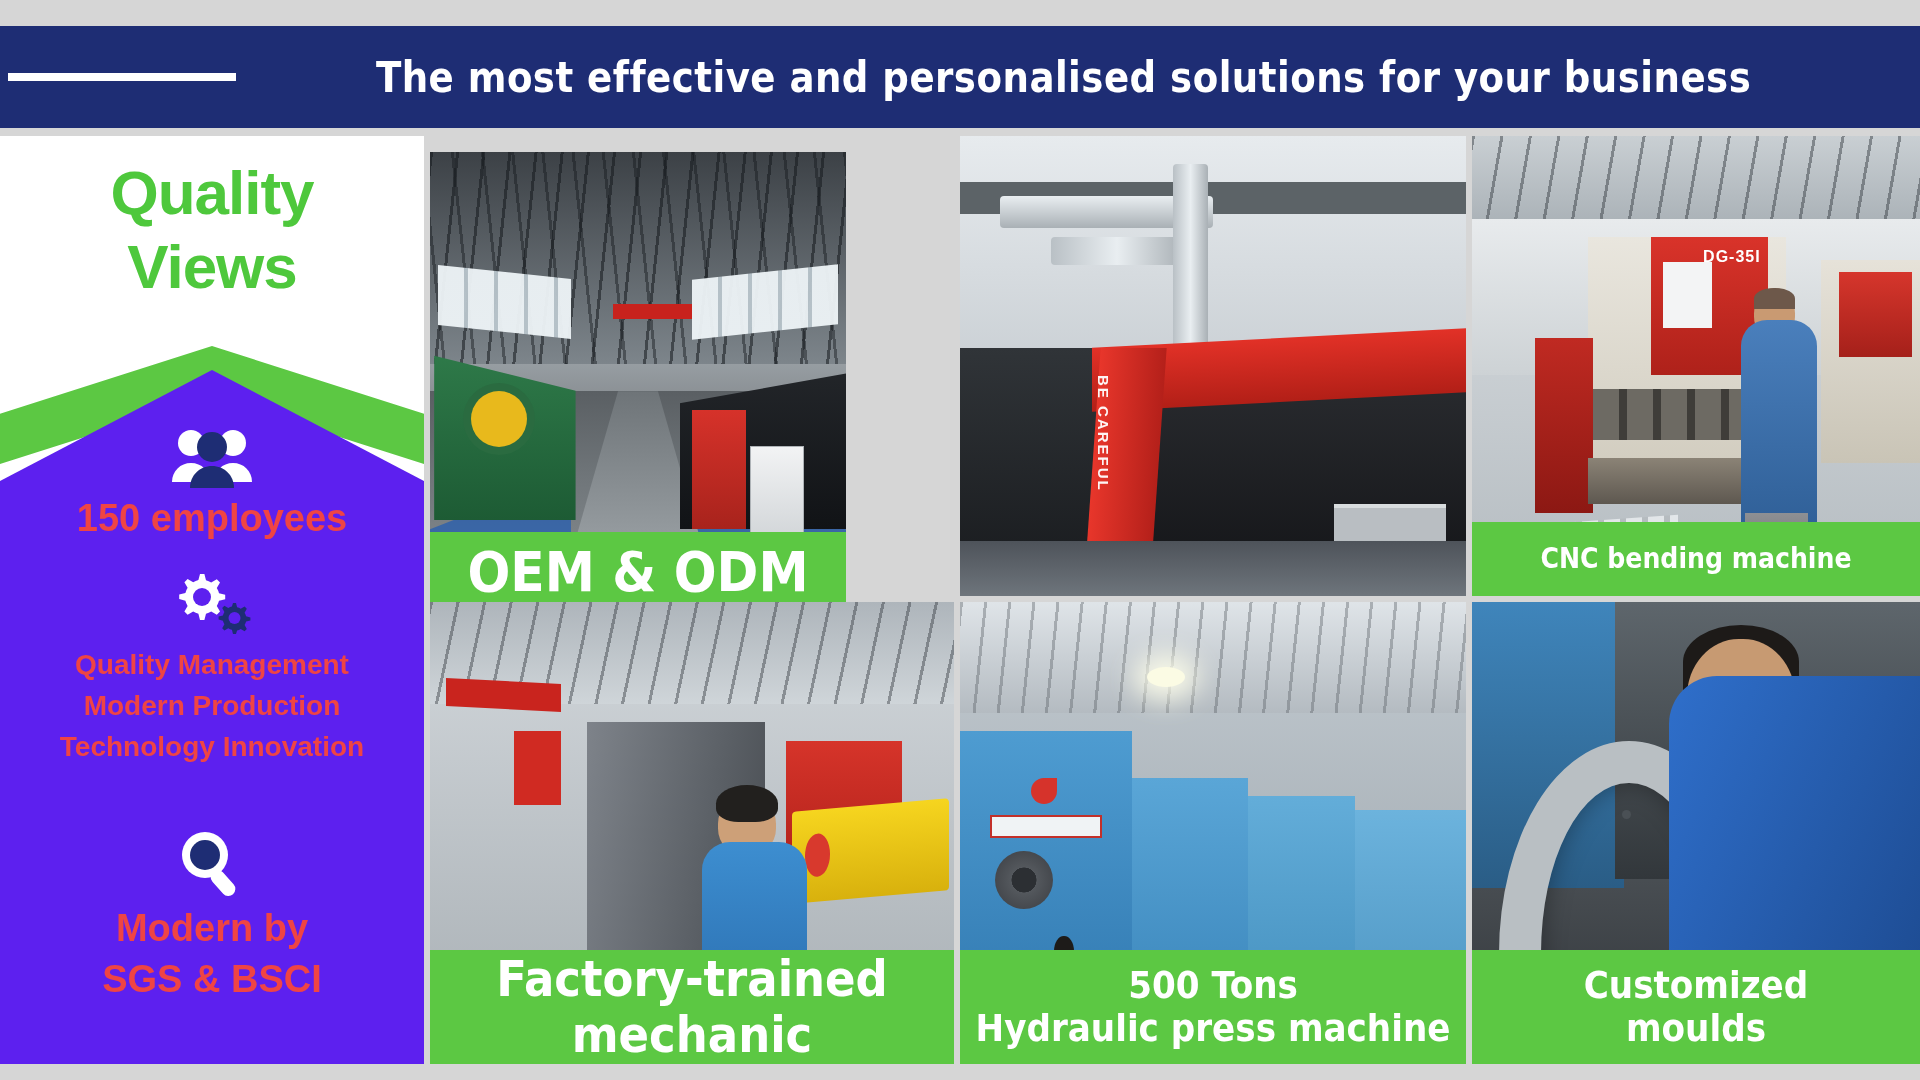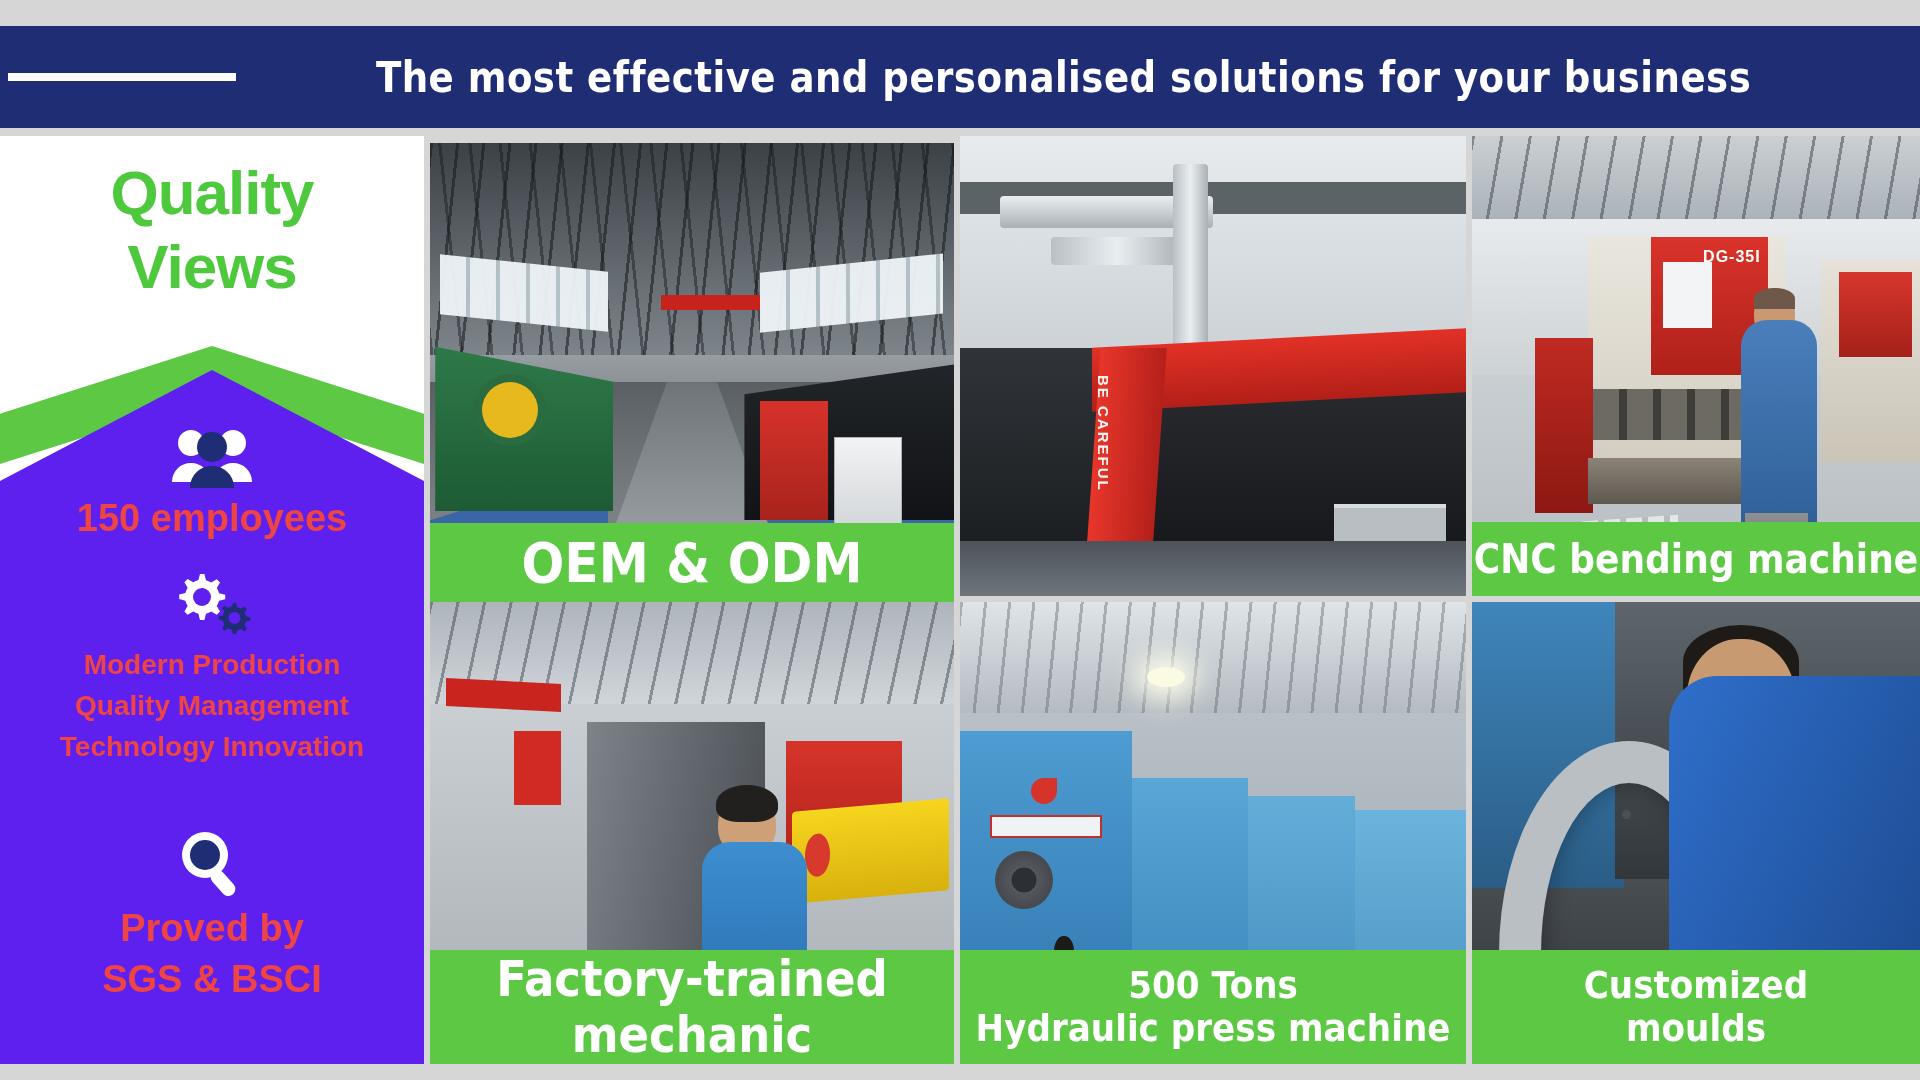--- a/index.html
+++ b/index.html
@@ -79,30 +79,30 @@
   .photo{ position:absolute; left:0; top:0; width:100%; height:100%; overflow:hidden; }
   .caption{
     position:absolute; left:0; bottom:0; width:100%;
     background:#5cc843; color:#ffffff;
     display:flex; align-items:center; justify-content:center;
     text-align:center; font-weight:bold; line-height:1.12;
     font-family:"Liberation Sans Narrow","DejaVu Sans Condensed","Liberation Sans",sans-serif;
   }
 
   
-  #card-oem   { left:0;    top:7px;   width:524px; height:460px; }
+  #card-oem   { left:0;    top:16px;   width:416px; height:460px; }
   #card-laser { left:530px;top:0;   width:506px; height:460px; }
   #card-bend  { left:1042px;top:0;  width:448px; height:460px; }
   #card-mech  { left:0;    top:466px;width:524px; height:462px; }
   #card-press { left:530px;top:466px;width:506px; height:462px; }
   #card-mould { left:1042px;top:466px;width:448px; height:462px; }
 
   #card-oem   .caption{ height:80px; font-size:56px; }
   #card-laser .caption{ height:74px; font-size:40px; }
-  #card-bend  .caption{ height:74px; font-size:40px; }
+  #card-bend  .caption{ height:74px; font-size:28px; }
   #card-mech  .caption{ height:114px; font-size:50px; }
   #card-press .caption{ height:114px; font-size:38px; }
   #card-mould .caption{ height:114px; font-size:38px; }
 
   
   .sceneA{ background:linear-gradient(#4e5358 0%, #6f757a 28%, #9aa1a6 44%, #7b7f83 62%, #56595c 100%); }
   .sceneA .roof{
     position:absolute; left:0; top:0; width:100%; height:46%;
     background:
       repeating-linear-gradient(96deg, rgba(20,24,28,.55) 0 3px, rgba(255,255,255,0) 3px 26px),
@@ -487,32 +487,32 @@
       <svg class="icon-wrap" width="92" height="72" viewBox="0 0 92 72">
         <g fill="#ffffff">
           <path d="M34 6l4.4.0 1.6 6.2a19 19 0 0 1 5.2 2.2l5.6-3.2 3.2 3.2-3.2 5.6a19 19 0 0 1 2.2 5.2l6.2 1.6v4.4l-6.2 1.6a19 19 0 0 1-2.2 5.2l3.2 5.6-3.2 3.2-5.6-3.2a19 19 0 0 1-5.2 2.2L38.4 52H34l-1.6-6.2a19 19 0 0 1-5.2-2.2l-5.6 3.2-3.2-3.2 3.2-5.6a19 19 0 0 1-2.2-5.2L13.2 31v-4.4l6.2-1.6a19 19 0 0 1 2.2-5.2l-3.2-5.6 3.2-3.2 5.6 3.2a19 19 0 0 1 5.2-2.2z"></path>
           <circle cx="36" cy="29" r="9" fill="#5d20ef"></circle>
         </g>
         <g fill="#1e2d74">
           <path d="M67 35l3 .0 1.1 4.3a13 13 0 0 1 3.6 1.5l3.9-2.2 2.2 2.2-2.2 3.9a13 13 0 0 1 1.5 3.6l4.3 1.1v3l-4.3 1.1a13 13 0 0 1-1.5 3.6l2.2 3.9-2.2 2.2-3.9-2.2a13 13 0 0 1-3.6 1.5L70 66h-3l-1.1-4.3a13 13 0 0 1-3.6-1.5l-3.9 2.2-2.2-2.2 2.2-3.9a13 13 0 0 1-1.5-3.6L52.6 51.6v-3l4.3-1.1a13 13 0 0 1 1.5-3.6l-2.2-3.9 2.2-2.2 3.9 2.2a13 13 0 0 1 3.6-1.5z"></path>
           <circle cx="68.5" cy="50" r="6" fill="#5d20ef"></circle>
         </g>
       </svg>
+      <div class="side-text">Quality Management</div>
       <div class="side-text">Modern Production</div>
-      <div class="side-text">Quality Management</div>
       <div class="side-text">Technology Innovation</div>
     </div>
 
     <div class="side-block" id="block-proved">
       <svg class="icon-wrap" width="80" height="72" viewBox="0 0 80 72">
         <circle cx="33" cy="27" r="23" fill="#ffffff"></circle>
         <circle cx="33" cy="27" r="15" fill="#1e2d74"></circle>
         <rect x="44" y="40" width="14" height="30" rx="7" fill="#ffffff" transform="rotate(-42 51 55)"></rect>
       </svg>
-      <div class="side-text">Proved by</div>
+      <div class="side-text">Modern by</div>
       <div class="side-text">SGS &amp; BSCI</div>
     </div>
   </div>
 
   <div id="grid">
 
     <div class="card" id="card-oem">
       <div class="photo sceneA">
         <div class="roof"></div>
         <div class="windowstrip"></div>

